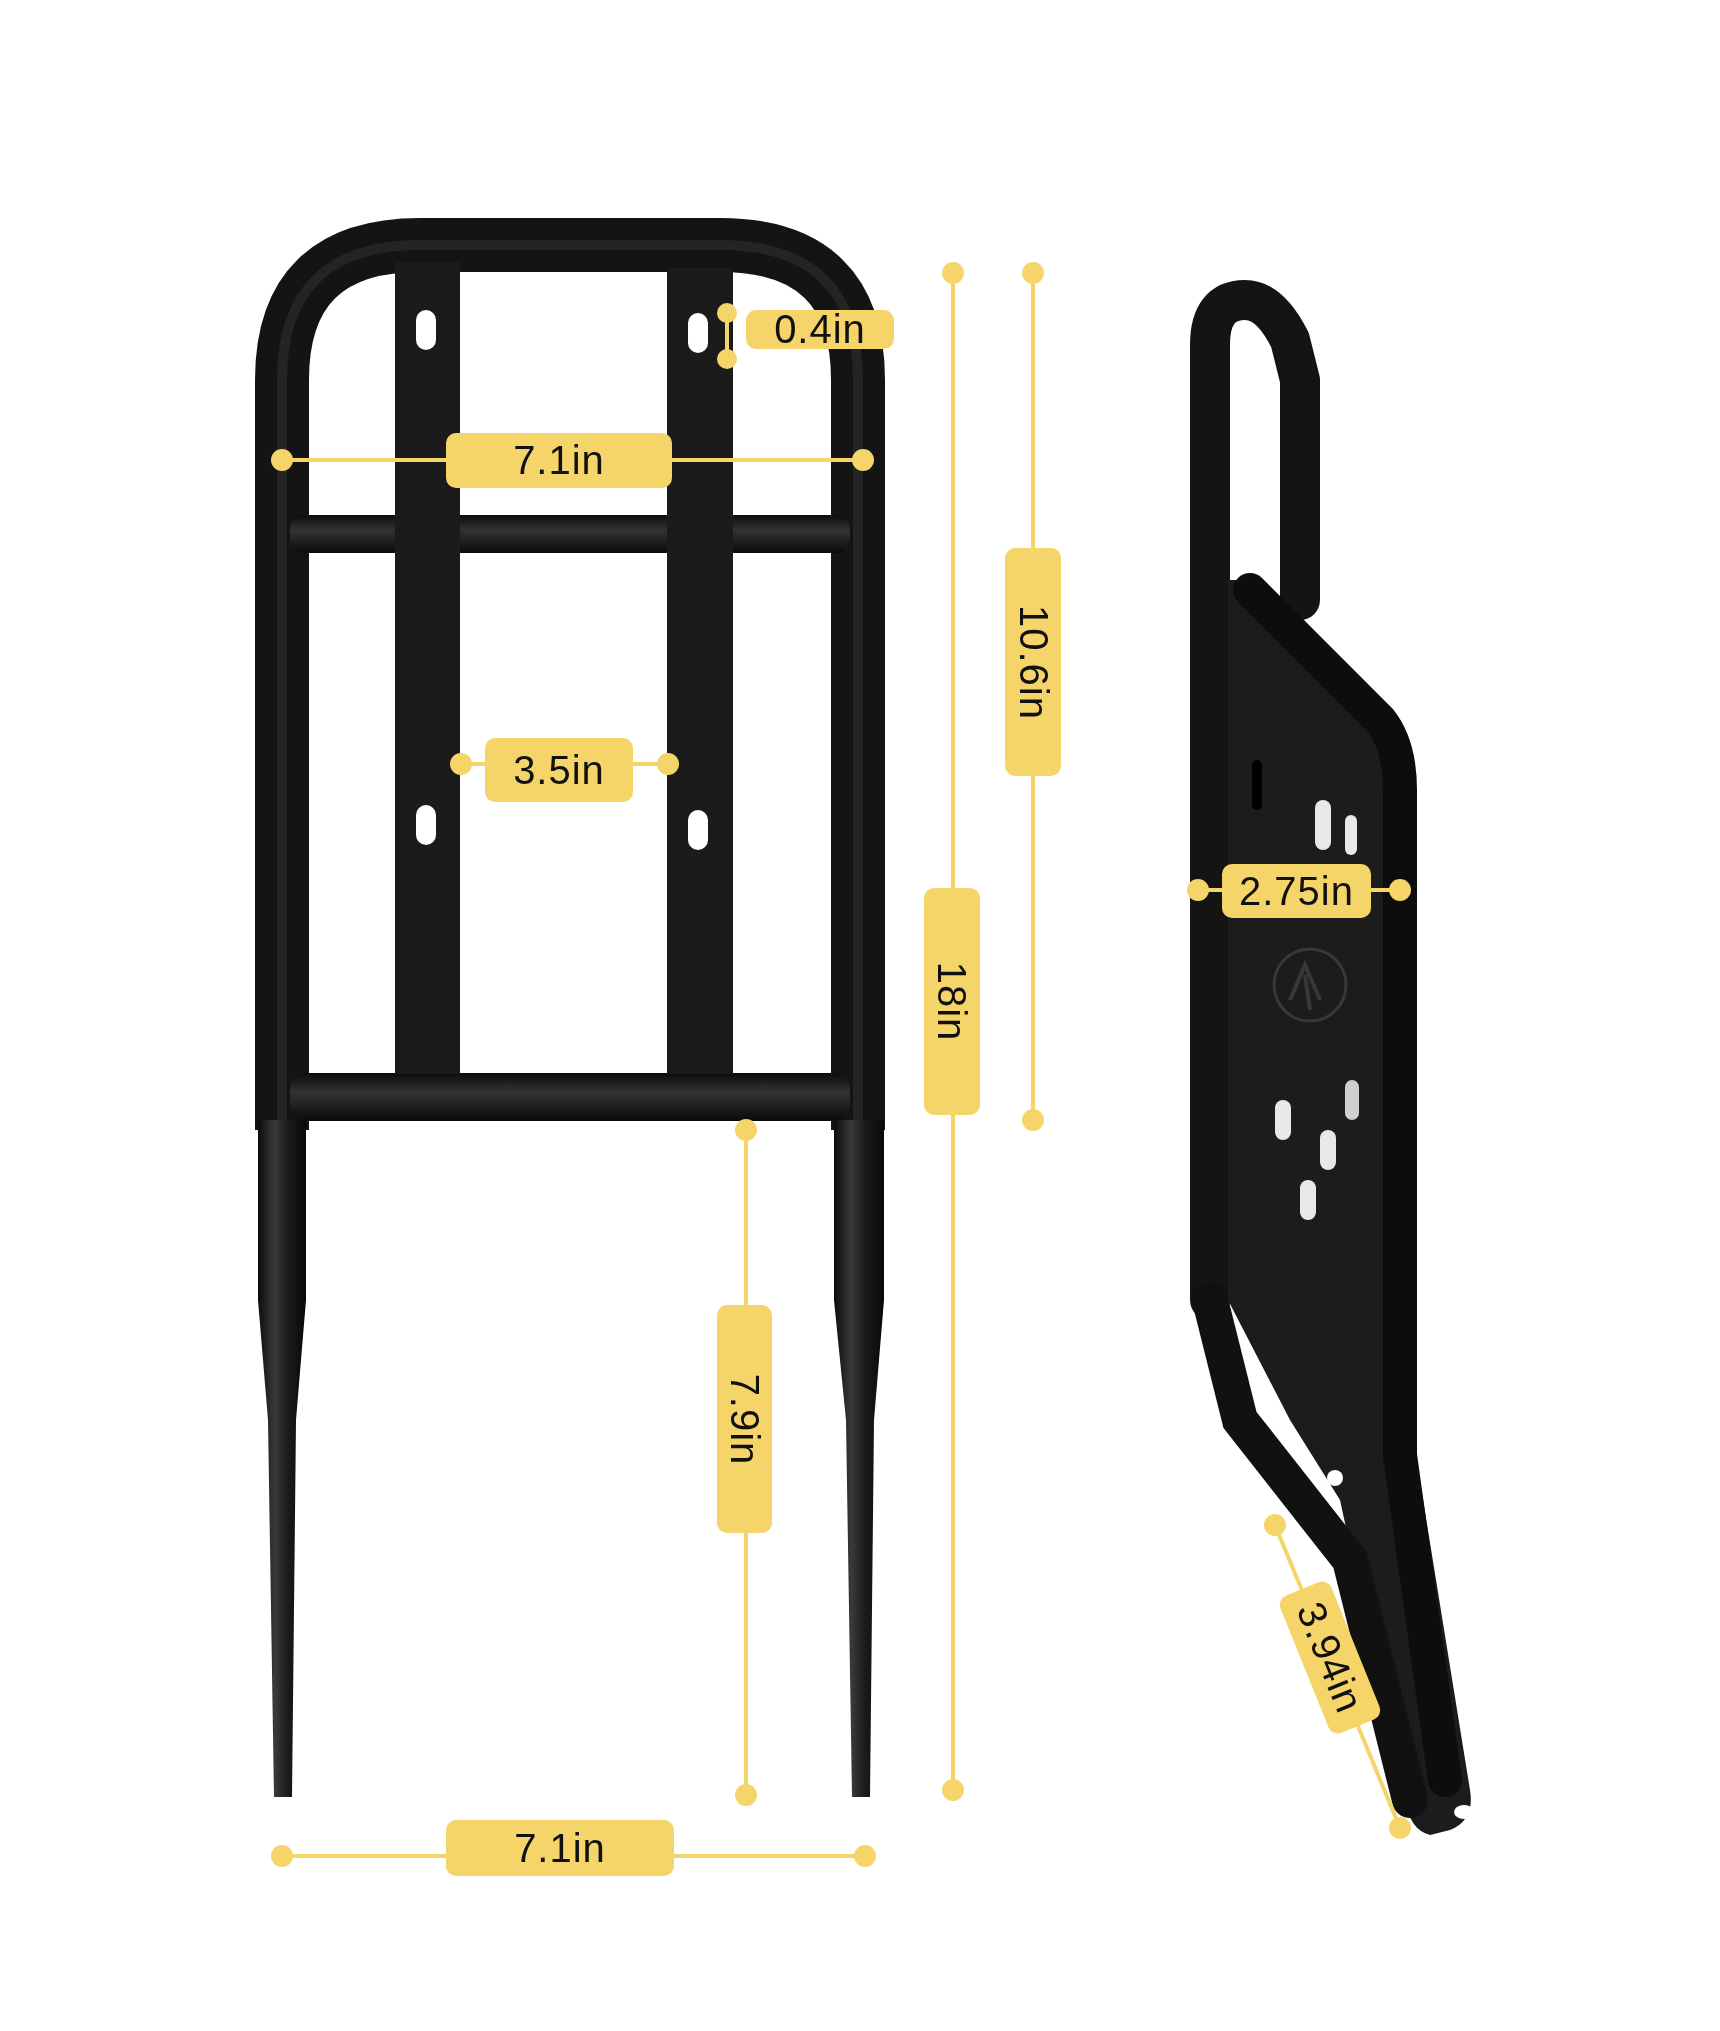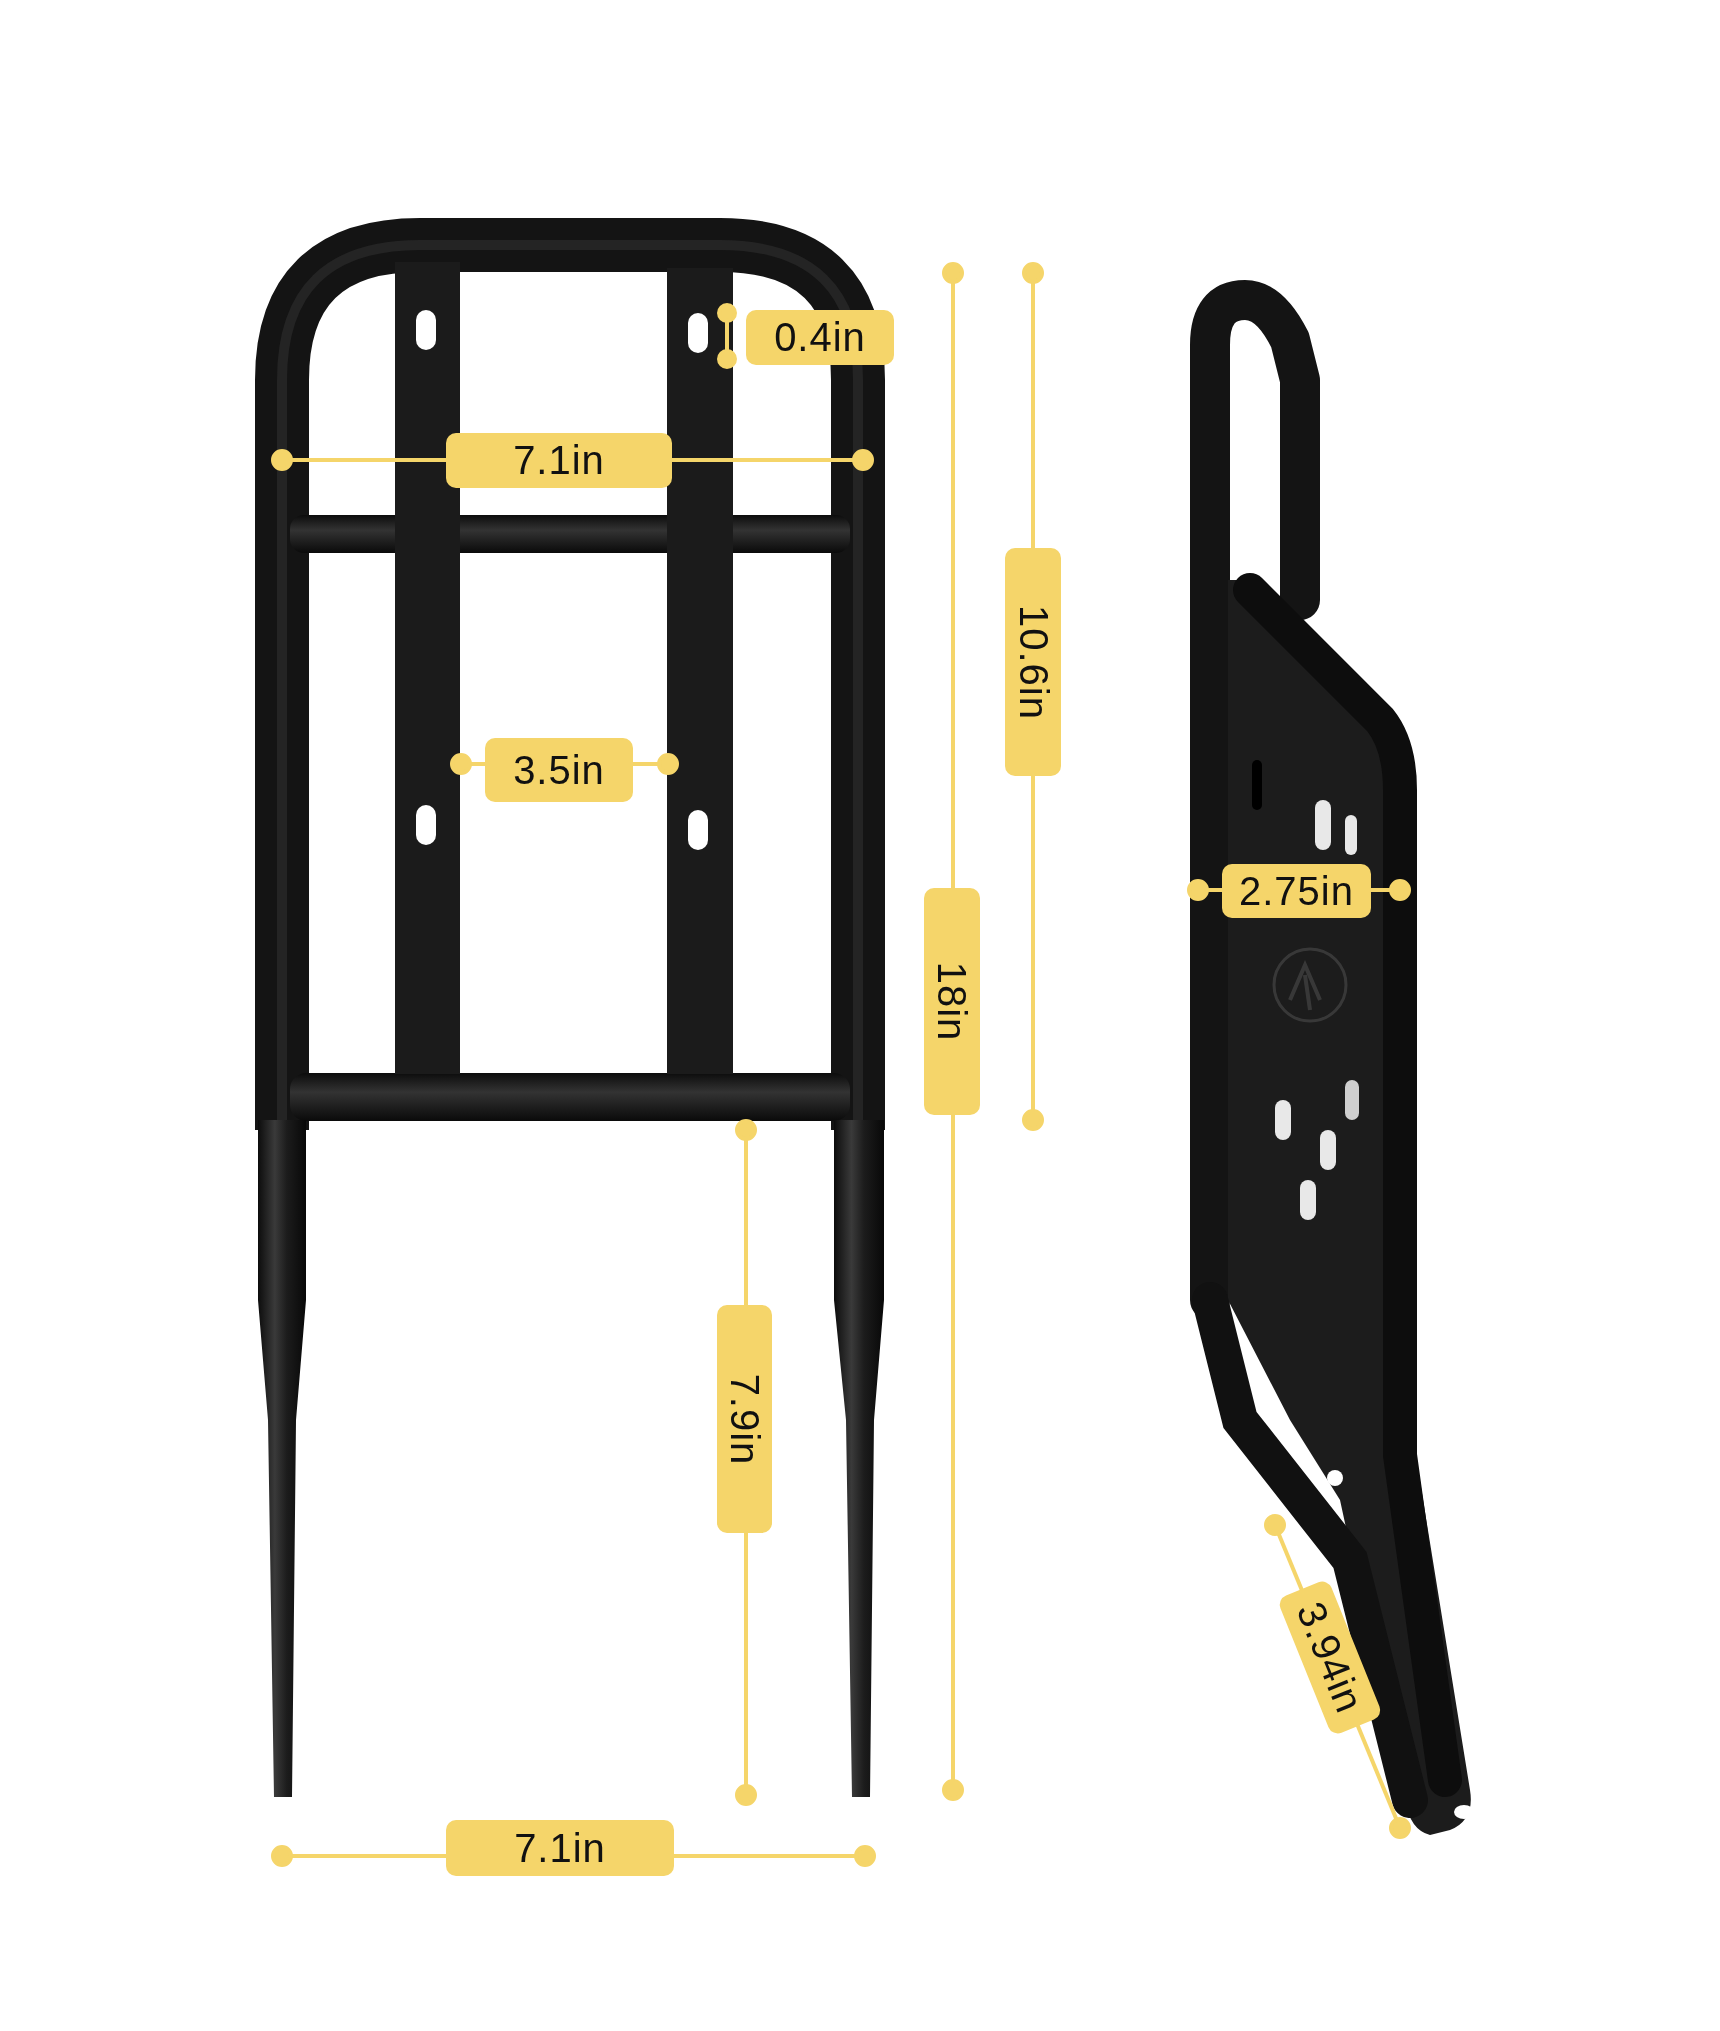--- a/index.html
+++ b/index.html
@@ -111,21 +111,21 @@
     <line x1="1275" y1="1525" x2="1400" y2="1828"></line>
     <circle cx="1275" cy="1525" r="9"></circle>
       <circle cx="1400" cy="1828" r="9"></circle>
   </g>
 </svg>
 
 <div class="label" style="left:446px; top:433px; width:226px; height:55px;">
   <span>7.1in</span>
 </div>
 
-<div class="label" style="left:746px; top:310px; width:148px; height:55px;">
+<div class="label" style="left:746px; top:310px; width:148px; height:39px;">
   <span>0.4in</span>
 </div>
 
 <div class="label" style="left:485px; top:738px; width:148px; height:64px;">
   <span>3.5in</span>
 </div>
 
 <div class="label vert" style="left:717px; top:1305px; width:55px; height:228px;">
   <span>7.9in</span>
 </div>

